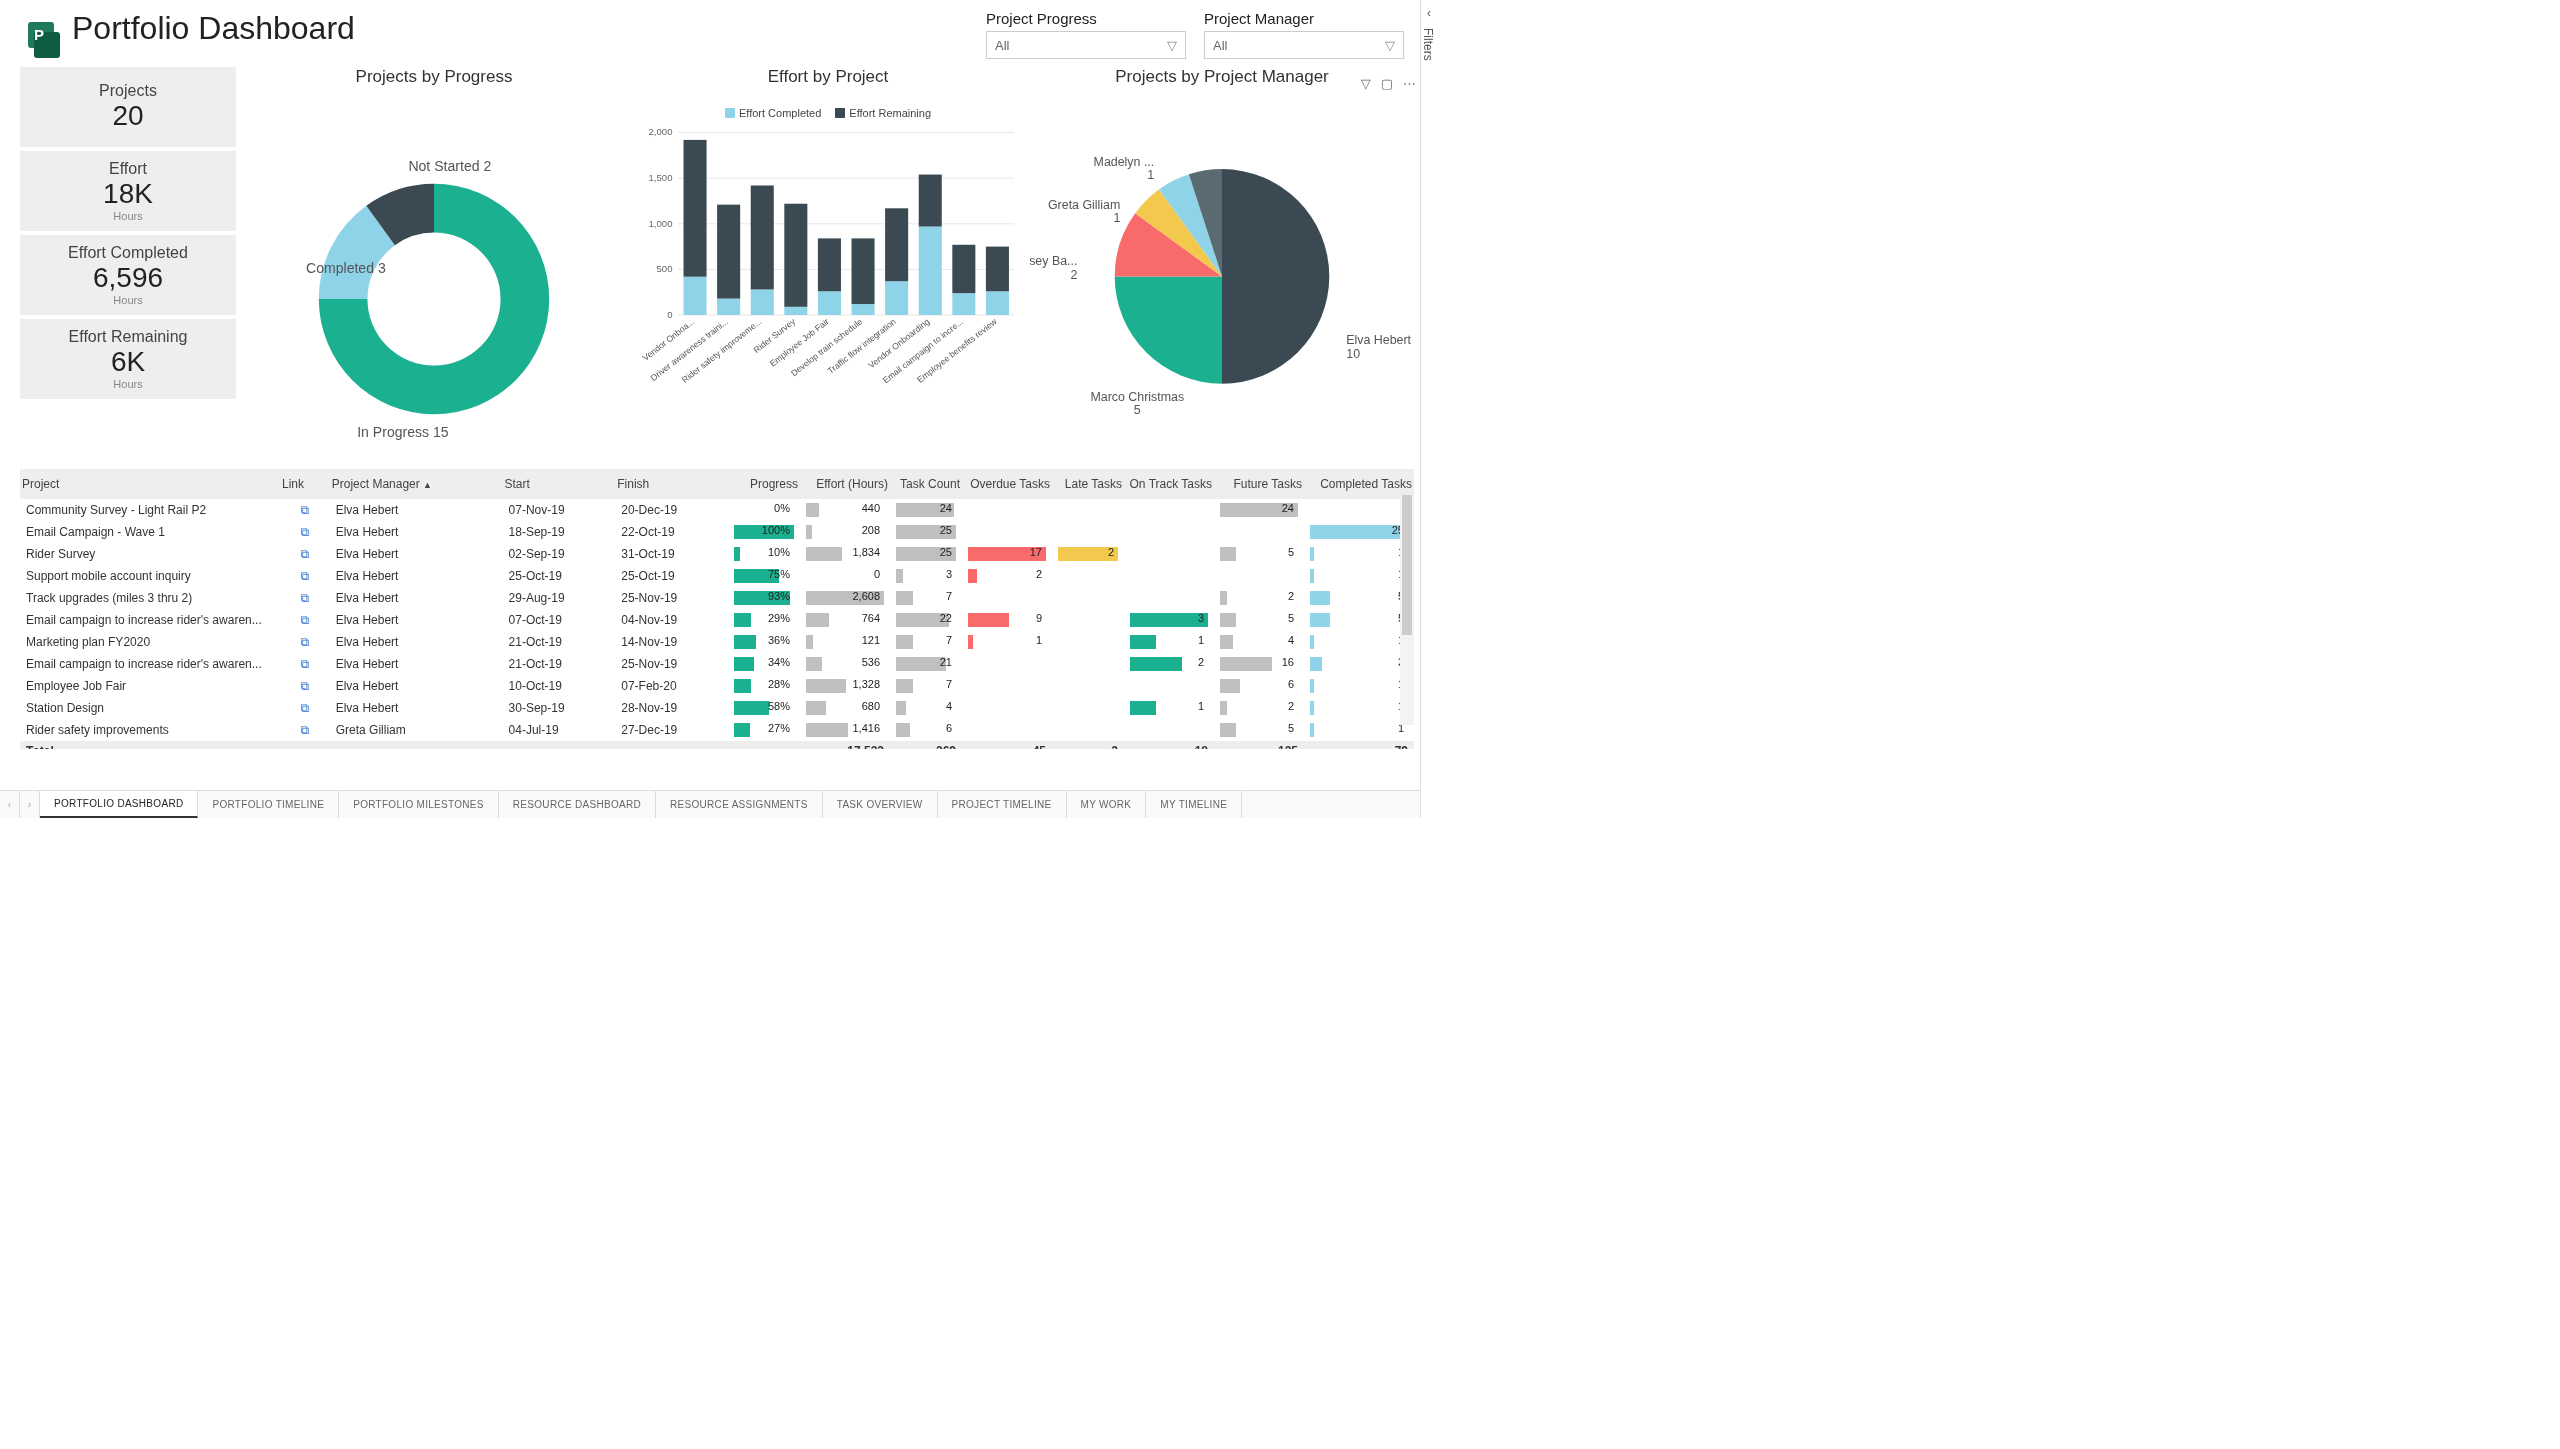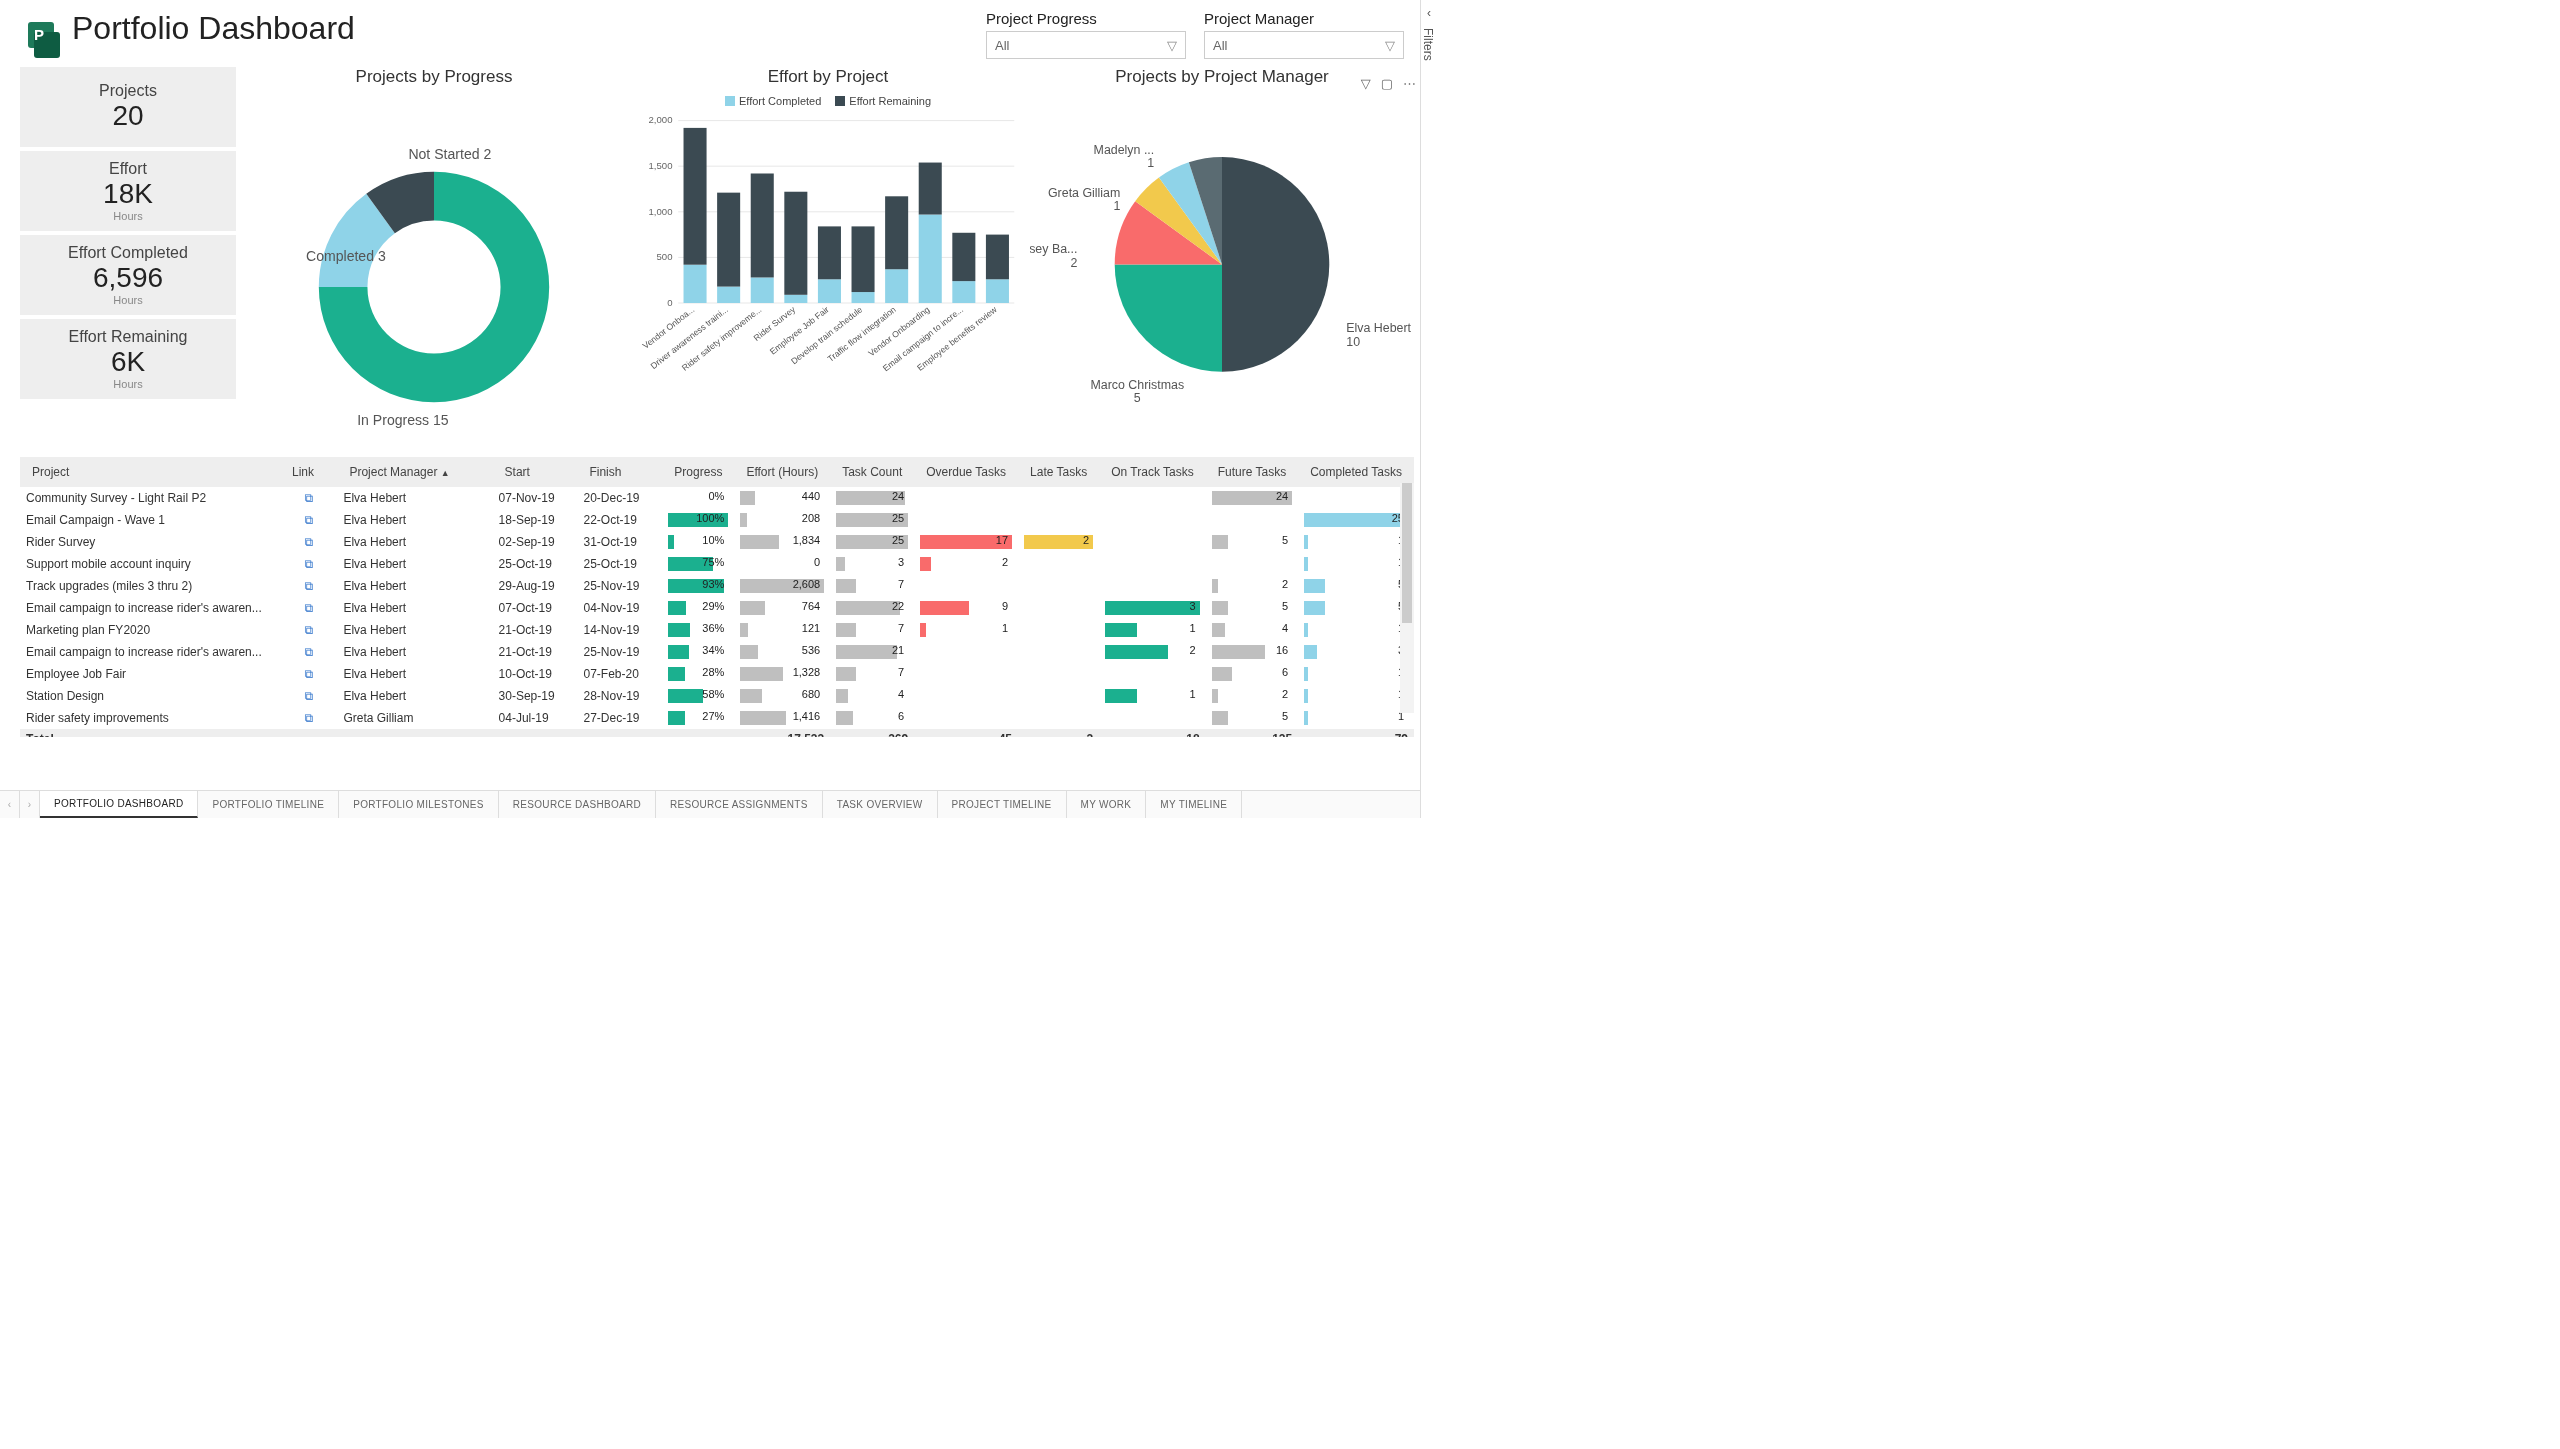--- a/index.html
+++ b/index.html
@@ -21,30 +21,30 @@
 .side-filters{position:absolute;right:0;top:0;width:24px;height:100%;border-left:1px solid #ddd;writing-mode:vertical-lr;text-orientation:mixed;padding-top:28px;font-size:12px;color:#555;cursor:pointer}
 .side-filters::before{content:"‹";position:absolute;top:6px;left:6px;writing-mode:horizontal-tb}
 .main{display:flex;padding:8px 30px 0 20px;gap:6px}
 .kpis{display:flex;flex-direction:column;gap:4px;width:216px}
 .kpi{background:#eee;text-align:center;padding:8px 4px;min-height:80px;display:flex;flex-direction:column;justify-content:center}
 .kpi .lab{font-size:16px;color:#444}
 .kpi .val{font-size:28px;color:#222}
 .kpi .sub{font-size:11px;color:#888}
 .charts{flex:1;display:flex;gap:10px}
 .chart{flex:1;display:flex;flex-direction:column;align-items:center}
-.chart .ct{font-size:17px;color:#333;margin-bottom:8px}
+.chart .ct{font-size:17px;color:#333;margin-bottom:20px}
 .chart svg{width:100%}
 .legend-inline{font-size:11px;color:#444;display:flex;gap:14px;margin-bottom:4px}
 .legend-inline span{display:flex;align-items:center;gap:4px}
 .legend-inline .sw{width:10px;height:10px;display:inline-block}
 .donut-label{font-size:11px;fill:#555}
 .table-wrap{margin:4px 30px 0 20px;height:280px;overflow:hidden;position:relative}
 table{width:100%;border-collapse:collapse;font-size:12px}
 thead{background:#eee}
-th{text-align:left;padding:8px 12px;font-weight:400;color:#444;white-space:nowrap}
+th{text-align:left;padding:8px 2px;font-weight:400;color:#444;white-space:nowrap}
 th:first-child{width:260px}
 td{padding:3px 6px;white-space:nowrap}
 .link-ico{color:#2a6fc9;cursor:pointer;text-align:center;display:inline-block;width:18px}
 .bar-cell{position:relative;height:16px;min-width:60px}
 .bar-bg{position:absolute;height:14px;top:1px}
 .prog-bar{background:#1bb08f}
 .grey-bar{background:#bfbfbf}
 .red-bar{background:#f96b6b}
 .yel-bar{background:#f2c94c}
 .teal-bar{background:#1bb08f}

